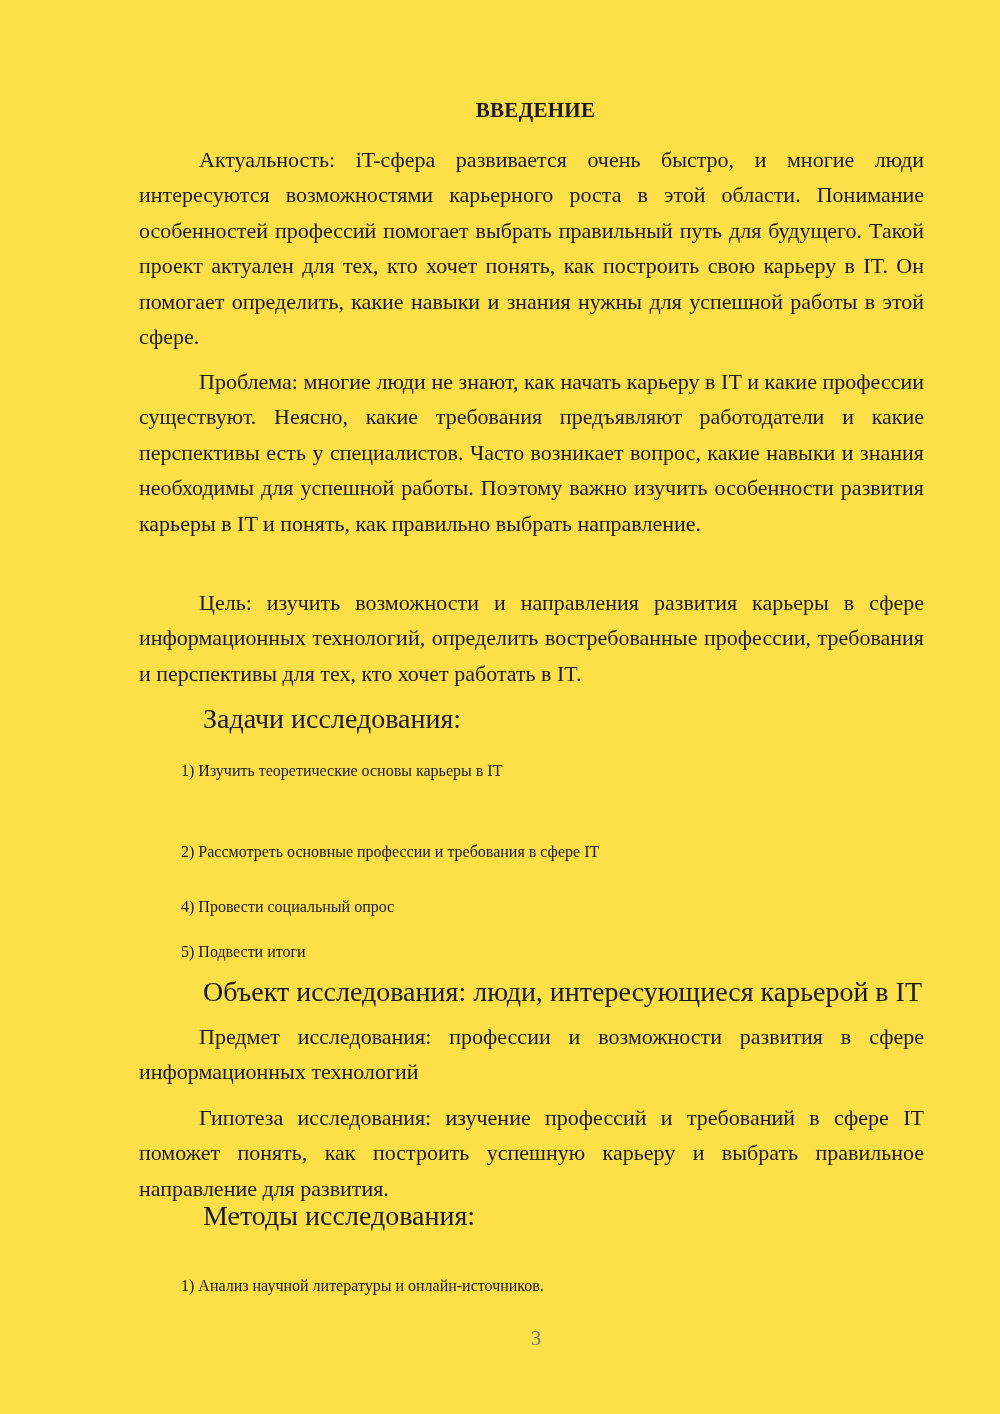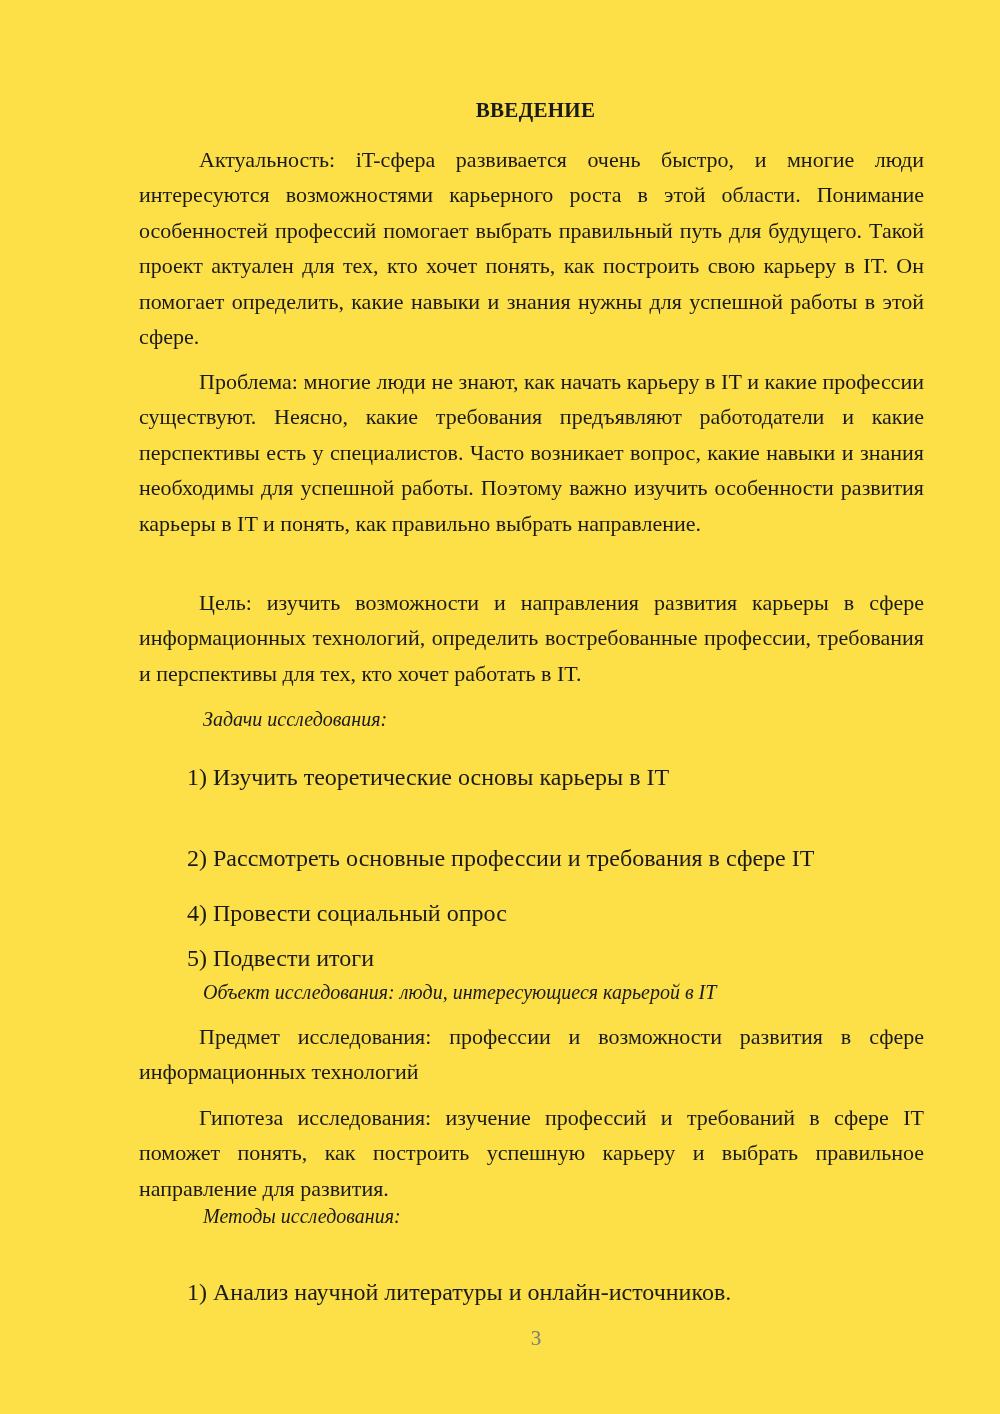--- a/index.html
+++ b/index.html
@@ -16,25 +16,25 @@
       letter-spacing: 0.3px;
     }
     .para {
       position: absolute; left: 139px; width: 785px;
       font-size: 22px; line-height: 35.4px;
       text-align: justify; text-indent: 60px;
       margin: 0;
     }
     .line-item {
       position: absolute; left: 175px; width: 753px;
-      font-size: 24px; line-height: 30px; white-space: nowrap; margin: 12px;
+      font-size: 16px; line-height: 30px; white-space: nowrap; margin: 6px;
     }
     .indented-line {
       position: absolute; left: 203px; width: 725px;
-      font-size: 20px; line-height: 30px; white-space: nowrap; margin: 0; font-style: italic;
+      font-size: 28px; line-height: 30px; white-space: nowrap; margin: 0;
     }
     .page-number {
       position: absolute; left: 500px; width: 72px; top: 1324px;
       text-align: center; font-size: 21px; line-height: 28px; color: #7a7a7a;
     }
   </style>
 </head>
 <body>
 
 <div class="page">

